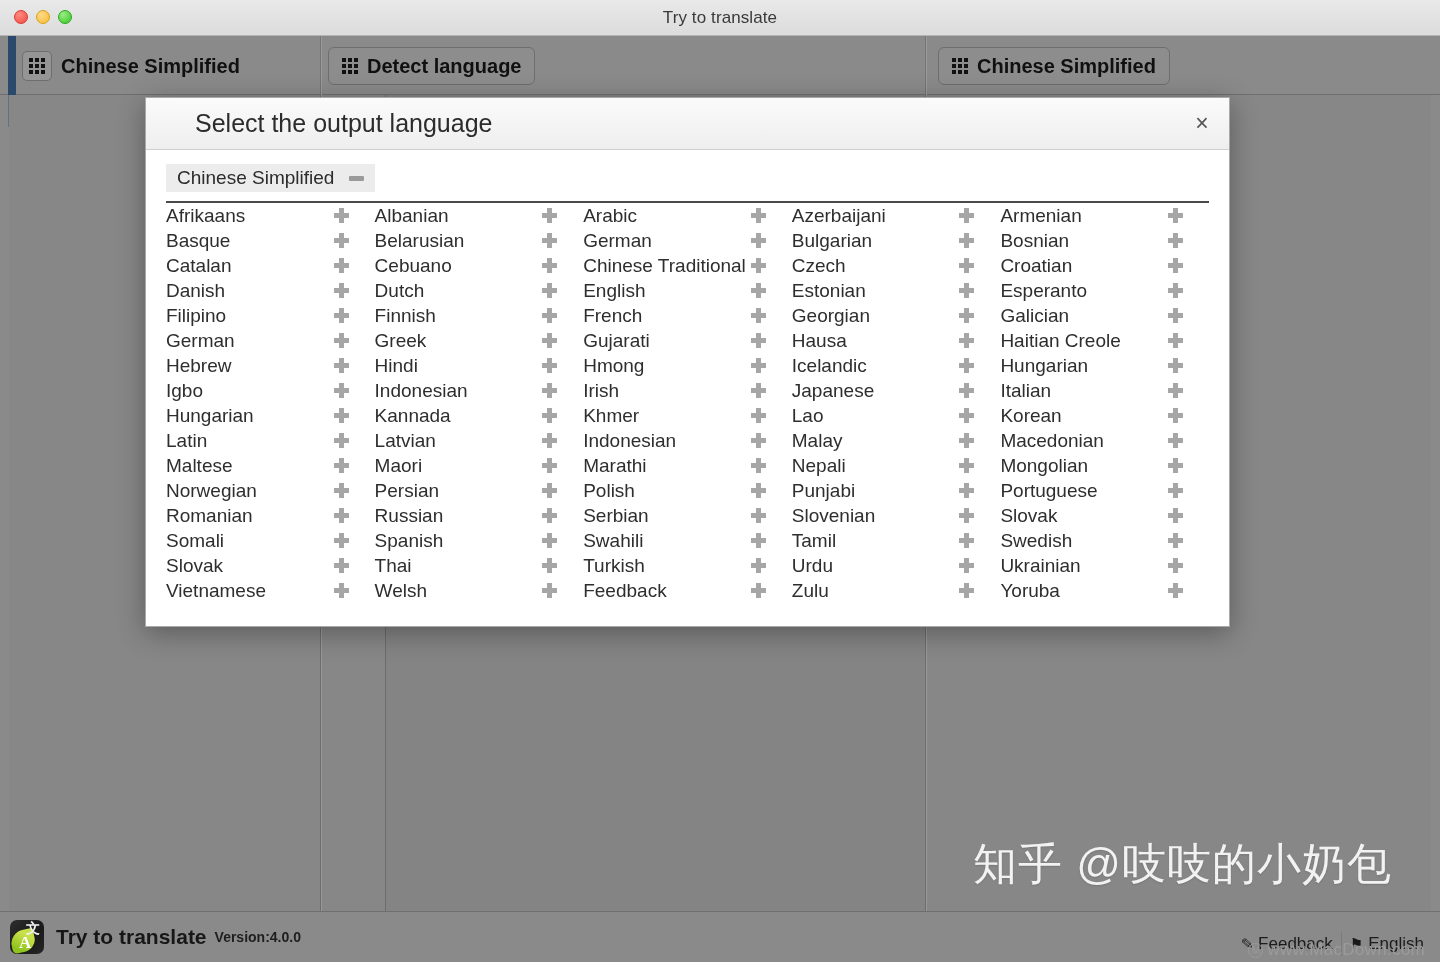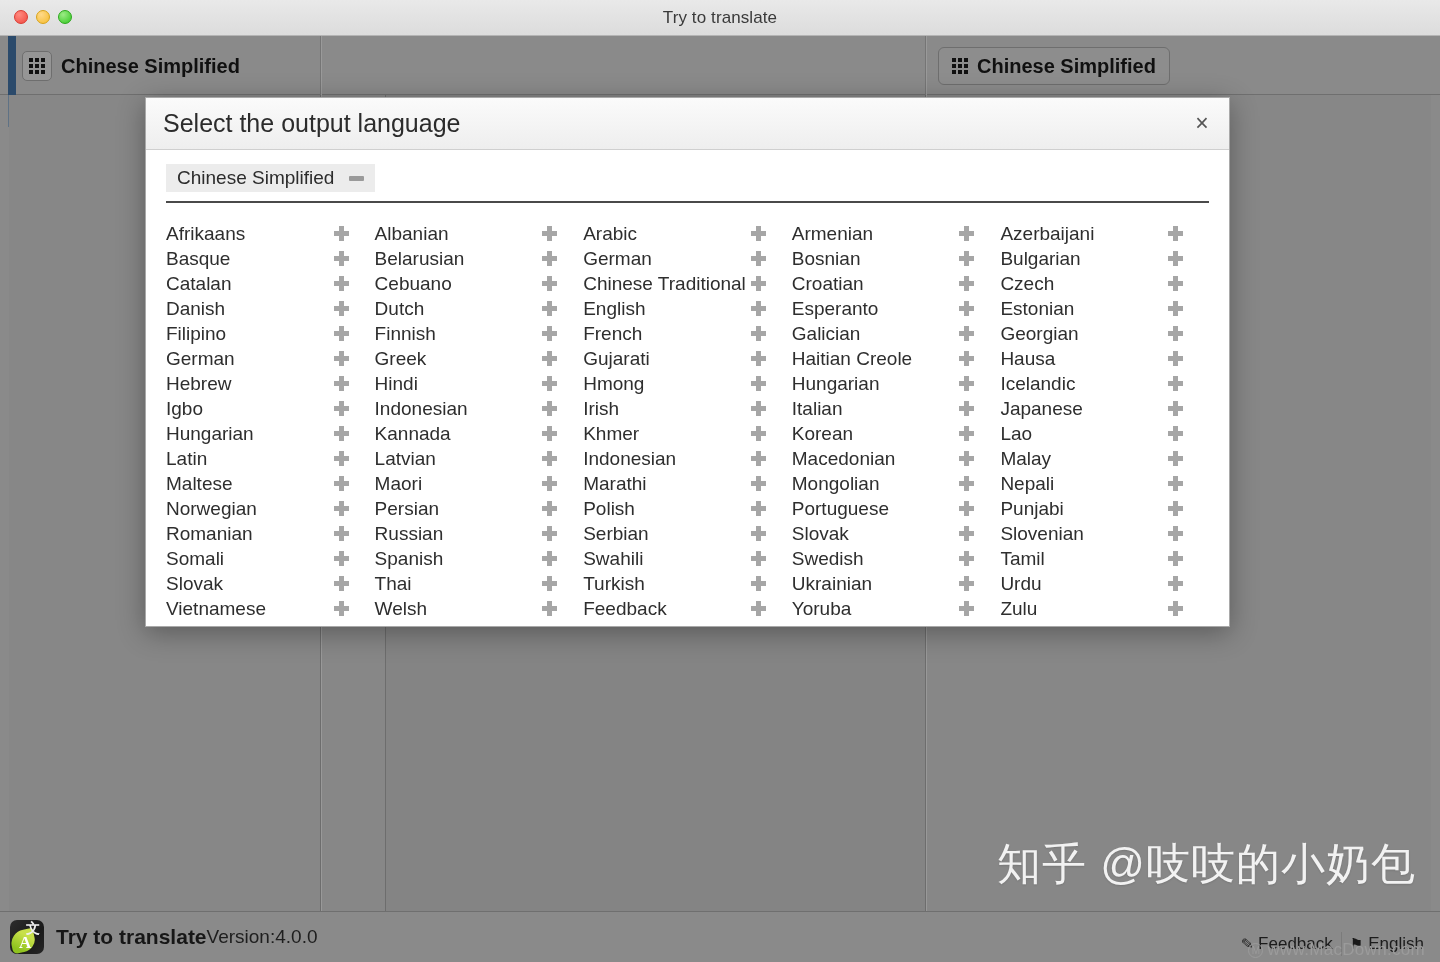--- a/index.html
+++ b/index.html
@@ -127,21 +127,21 @@
     font-size: 17px; font-weight: bold; color: #fff;
     font-family: "Liberation Serif", serif;
   }
   .app-icon .glyph-cn {
     position: absolute; right: 4px; top: 0px;
     font-size: 14px; color: #f0f0f0; font-weight: bold;
   }
   .app-name {
     margin-left: 12px; font-size: 21px; font-weight: bold; color: #171717;
   }
-  .app-ver { margin-left: 0; font-size: 19px; font-weight: normal; color: #1e1e1e; }
+  .app-ver { margin-left: 8px; font-size: 14px; font-weight: bold; color: #1e1e1e; }
 
   .status-right {
     position: absolute; right: 8px; bottom: 6px;
     display: flex; align-items: flex-end; gap: 0;
   }
   .sb-btn {
     display: flex; align-items: center; gap: 5px;
     padding: 2px 8px;
     font-size: 17px; color: #1c1c1c;
     border-left: 1px solid #7b7b7b;
@@ -157,42 +157,42 @@
     display: flex; align-items: center; gap: 4px;
     letter-spacing: .3px;
   }
   .m-circle {
     width: 15px; height: 15px; border-radius: 50%;
     border: 1px solid #9b9b9b; color: #9b9b9b;
     font-size: 10px; line-height: 13px; text-align: center;
   }
 
   .zhihu-wm {
-    position: absolute; right: 24px; bottom: 68px;
+    position: absolute; right: 48px; bottom: 68px;
     font-size: 44px; color: #f2f2f2;
     font-weight: 500;
     letter-spacing: 1px;
     text-shadow: 0 1px 2px rgba(0,0,0,.12);
     white-space: nowrap;
   }
 
   
   .dialog {
     position: absolute; left: 145px; top: 97px;
     width: 1085px; height: 530px;
     background: #fff;
     border: 1px solid #a9a9a9;
     box-shadow: 0 6px 26px rgba(0,0,0,.33);
   }
   .dlg-head {
     position: relative;
     height: 52px;
     background: linear-gradient(to bottom, #fbfbfb 0%, #eeeeee 100%);
     border-bottom: 1px solid #cfcfcf;
-    display: flex; align-items: center;
+    display: flex; align-items: center; padding-left: 32px;
   }
   .dlg-title {
     margin-left: 17px;
     font-size: 25px; color: #2c2c2c;
   }
   .dlg-close {
     position: absolute; right: 14px; top: 13px;
     width: 26px; height: 26px;
     font-size: 23px; line-height: 24px; text-align: center;
     color: #555; cursor: default;
@@ -212,21 +212,20 @@
   }
   .minus-ico {
     display: inline-block; width: 15px; height: 5px;
     background: #9a9a9a; border-radius: 1px;
   }
 
   .lang-grid {
     display: grid;
     grid-template-columns: repeat(5, 1fr);
     column-gap: 0;
-    margin-top: 18px;
   }
   .lang-col { display: flex; flex-direction: column; }
   .lang-item {
     display: flex; align-items: center;
     justify-content: space-between;
     height: 25px;
     padding-right: 26px;
     cursor: default;
   }
   .lang-name { font-size: 19px; color: #2e2e2e; white-space: nowrap; }
@@ -266,20 +265,34 @@
           <i></i>
           <i></i>
           <i></i>
           <i></i>
           <i></i>
           <i></i>
       </span>
       <span>Chinese Simplified</span>
     </div>
 
+    <div class="lang-btn" style="left:328px; top:11px;">
+      <span class="grid-ico">
+        <i></i>
+          <i></i>
+          <i></i>
+          <i></i>
+          <i></i>
+          <i></i>
+          <i></i>
+          <i></i>
+          <i></i>
+      </span>
+      <span>Detect language</span>
+    </div>
 
     <div class="lang-btn" style="left:938px; top:11px;">
       <span class="grid-ico">
         <i></i>
           <i></i>
           <i></i>
           <i></i>
           <i></i>
           <i></i>
           <i></i>
@@ -539,147 +552,147 @@
               <span class="lang-name">Turkish</span>
               <span class="plus-ico"></span>
             </div>
             <div class="lang-item">
               <span class="lang-name">Feedback</span>
               <span class="plus-ico"></span>
             </div>
           </div>
           <div class="lang-col">
             <div class="lang-item">
-              <span class="lang-name">Armenian</span>
-              <span class="plus-ico"></span>
-            </div>
-            <div class="lang-item">
-              <span class="lang-name">Bosnian</span>
-              <span class="plus-ico"></span>
-            </div>
-            <div class="lang-item">
-              <span class="lang-name">Croatian</span>
-              <span class="plus-ico"></span>
-            </div>
-            <div class="lang-item">
-              <span class="lang-name">Esperanto</span>
-              <span class="plus-ico"></span>
-            </div>
-            <div class="lang-item">
-              <span class="lang-name">Galician</span>
-              <span class="plus-ico"></span>
-            </div>
-            <div class="lang-item">
-              <span class="lang-name">Haitian Creole</span>
-              <span class="plus-ico"></span>
-            </div>
-            <div class="lang-item">
-              <span class="lang-name">Hungarian</span>
-              <span class="plus-ico"></span>
-            </div>
-            <div class="lang-item">
-              <span class="lang-name">Italian</span>
-              <span class="plus-ico"></span>
-            </div>
-            <div class="lang-item">
-              <span class="lang-name">Korean</span>
-              <span class="plus-ico"></span>
-            </div>
-            <div class="lang-item">
-              <span class="lang-name">Macedonian</span>
-              <span class="plus-ico"></span>
-            </div>
-            <div class="lang-item">
-              <span class="lang-name">Mongolian</span>
-              <span class="plus-ico"></span>
-            </div>
-            <div class="lang-item">
-              <span class="lang-name">Portuguese</span>
-              <span class="plus-ico"></span>
-            </div>
-            <div class="lang-item">
-              <span class="lang-name">Slovak</span>
-              <span class="plus-ico"></span>
-            </div>
-            <div class="lang-item">
-              <span class="lang-name">Swedish</span>
-              <span class="plus-ico"></span>
-            </div>
-            <div class="lang-item">
-              <span class="lang-name">Ukrainian</span>
-              <span class="plus-ico"></span>
-            </div>
-            <div class="lang-item">
-              <span class="lang-name">Yoruba</span>
+              <span class="lang-name">Azerbaijani</span>
+              <span class="plus-ico"></span>
+            </div>
+            <div class="lang-item">
+              <span class="lang-name">Bulgarian</span>
+              <span class="plus-ico"></span>
+            </div>
+            <div class="lang-item">
+              <span class="lang-name">Czech</span>
+              <span class="plus-ico"></span>
+            </div>
+            <div class="lang-item">
+              <span class="lang-name">Estonian</span>
+              <span class="plus-ico"></span>
+            </div>
+            <div class="lang-item">
+              <span class="lang-name">Georgian</span>
+              <span class="plus-ico"></span>
+            </div>
+            <div class="lang-item">
+              <span class="lang-name">Hausa</span>
+              <span class="plus-ico"></span>
+            </div>
+            <div class="lang-item">
+              <span class="lang-name">Icelandic</span>
+              <span class="plus-ico"></span>
+            </div>
+            <div class="lang-item">
+              <span class="lang-name">Japanese</span>
+              <span class="plus-ico"></span>
+            </div>
+            <div class="lang-item">
+              <span class="lang-name">Lao</span>
+              <span class="plus-ico"></span>
+            </div>
+            <div class="lang-item">
+              <span class="lang-name">Malay</span>
+              <span class="plus-ico"></span>
+            </div>
+            <div class="lang-item">
+              <span class="lang-name">Nepali</span>
+              <span class="plus-ico"></span>
+            </div>
+            <div class="lang-item">
+              <span class="lang-name">Punjabi</span>
+              <span class="plus-ico"></span>
+            </div>
+            <div class="lang-item">
+              <span class="lang-name">Slovenian</span>
+              <span class="plus-ico"></span>
+            </div>
+            <div class="lang-item">
+              <span class="lang-name">Tamil</span>
+              <span class="plus-ico"></span>
+            </div>
+            <div class="lang-item">
+              <span class="lang-name">Urdu</span>
+              <span class="plus-ico"></span>
+            </div>
+            <div class="lang-item">
+              <span class="lang-name">Zulu</span>
               <span class="plus-ico"></span>
             </div>
           </div>
           <div class="lang-col">
             <div class="lang-item">
-              <span class="lang-name">Azerbaijani</span>
-              <span class="plus-ico"></span>
-            </div>
-            <div class="lang-item">
-              <span class="lang-name">Bulgarian</span>
-              <span class="plus-ico"></span>
-            </div>
-            <div class="lang-item">
-              <span class="lang-name">Czech</span>
-              <span class="plus-ico"></span>
-            </div>
-            <div class="lang-item">
-              <span class="lang-name">Estonian</span>
-              <span class="plus-ico"></span>
-            </div>
-            <div class="lang-item">
-              <span class="lang-name">Georgian</span>
-              <span class="plus-ico"></span>
-            </div>
-            <div class="lang-item">
-              <span class="lang-name">Hausa</span>
-              <span class="plus-ico"></span>
-            </div>
-            <div class="lang-item">
-              <span class="lang-name">Icelandic</span>
-              <span class="plus-ico"></span>
-            </div>
-            <div class="lang-item">
-              <span class="lang-name">Japanese</span>
-              <span class="plus-ico"></span>
-            </div>
-            <div class="lang-item">
-              <span class="lang-name">Lao</span>
-              <span class="plus-ico"></span>
-            </div>
-            <div class="lang-item">
-              <span class="lang-name">Malay</span>
-              <span class="plus-ico"></span>
-            </div>
-            <div class="lang-item">
-              <span class="lang-name">Nepali</span>
-              <span class="plus-ico"></span>
-            </div>
-            <div class="lang-item">
-              <span class="lang-name">Punjabi</span>
-              <span class="plus-ico"></span>
-            </div>
-            <div class="lang-item">
-              <span class="lang-name">Slovenian</span>
-              <span class="plus-ico"></span>
-            </div>
-            <div class="lang-item">
-              <span class="lang-name">Tamil</span>
-              <span class="plus-ico"></span>
-            </div>
-            <div class="lang-item">
-              <span class="lang-name">Urdu</span>
-              <span class="plus-ico"></span>
-            </div>
-            <div class="lang-item">
-              <span class="lang-name">Zulu</span>
+              <span class="lang-name">Armenian</span>
+              <span class="plus-ico"></span>
+            </div>
+            <div class="lang-item">
+              <span class="lang-name">Bosnian</span>
+              <span class="plus-ico"></span>
+            </div>
+            <div class="lang-item">
+              <span class="lang-name">Croatian</span>
+              <span class="plus-ico"></span>
+            </div>
+            <div class="lang-item">
+              <span class="lang-name">Esperanto</span>
+              <span class="plus-ico"></span>
+            </div>
+            <div class="lang-item">
+              <span class="lang-name">Galician</span>
+              <span class="plus-ico"></span>
+            </div>
+            <div class="lang-item">
+              <span class="lang-name">Haitian Creole</span>
+              <span class="plus-ico"></span>
+            </div>
+            <div class="lang-item">
+              <span class="lang-name">Hungarian</span>
+              <span class="plus-ico"></span>
+            </div>
+            <div class="lang-item">
+              <span class="lang-name">Italian</span>
+              <span class="plus-ico"></span>
+            </div>
+            <div class="lang-item">
+              <span class="lang-name">Korean</span>
+              <span class="plus-ico"></span>
+            </div>
+            <div class="lang-item">
+              <span class="lang-name">Macedonian</span>
+              <span class="plus-ico"></span>
+            </div>
+            <div class="lang-item">
+              <span class="lang-name">Mongolian</span>
+              <span class="plus-ico"></span>
+            </div>
+            <div class="lang-item">
+              <span class="lang-name">Portuguese</span>
+              <span class="plus-ico"></span>
+            </div>
+            <div class="lang-item">
+              <span class="lang-name">Slovak</span>
+              <span class="plus-ico"></span>
+            </div>
+            <div class="lang-item">
+              <span class="lang-name">Swedish</span>
+              <span class="plus-ico"></span>
+            </div>
+            <div class="lang-item">
+              <span class="lang-name">Ukrainian</span>
+              <span class="plus-ico"></span>
+            </div>
+            <div class="lang-item">
+              <span class="lang-name">Yoruba</span>
               <span class="plus-ico"></span>
             </div>
           </div>
         </div>
     </div>
   </div>
 
 </div>
 
 </body></html>

